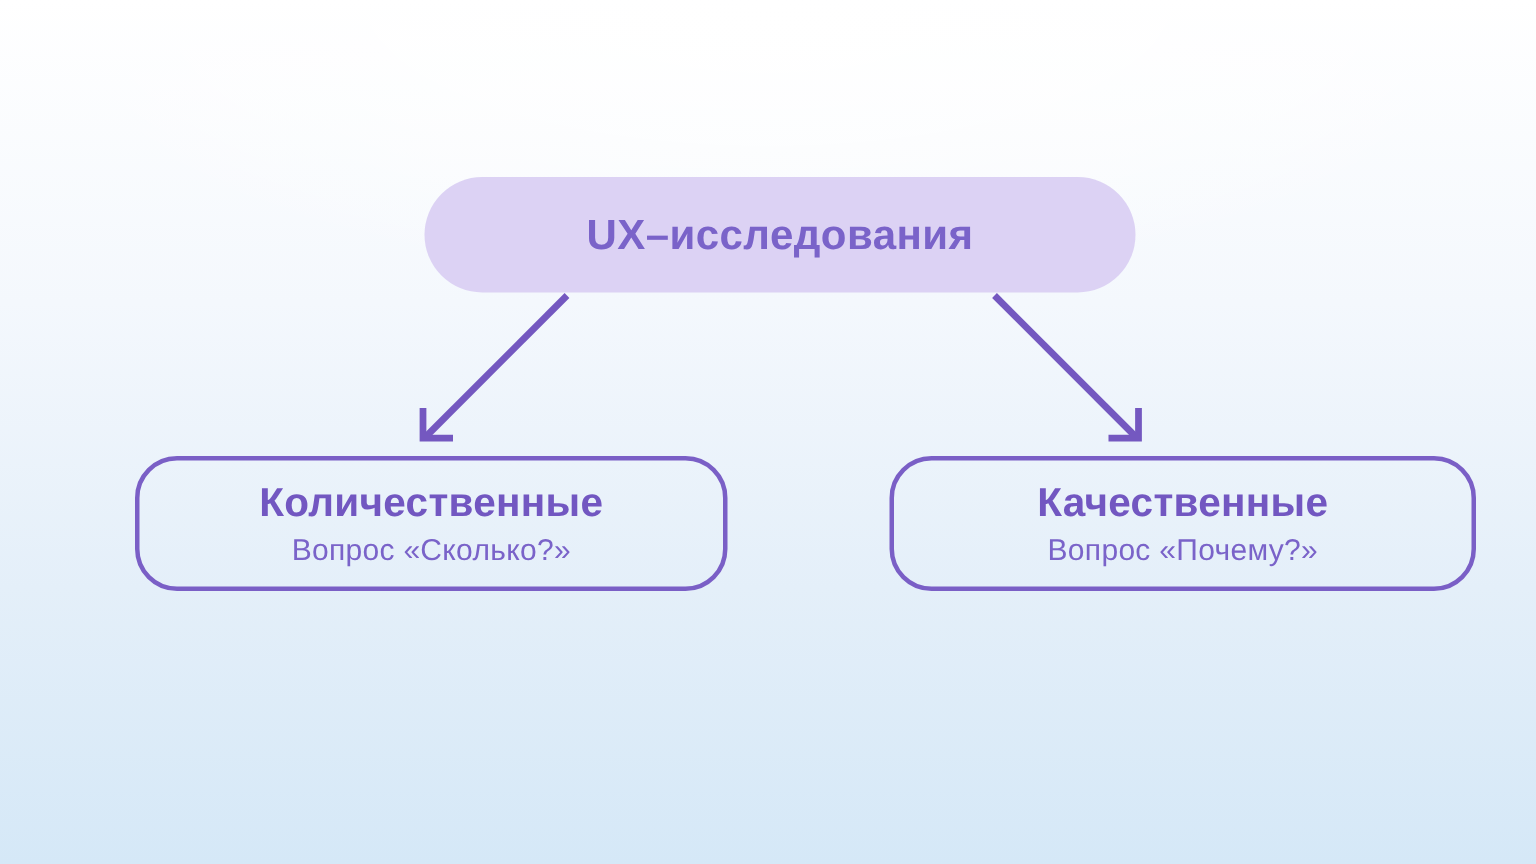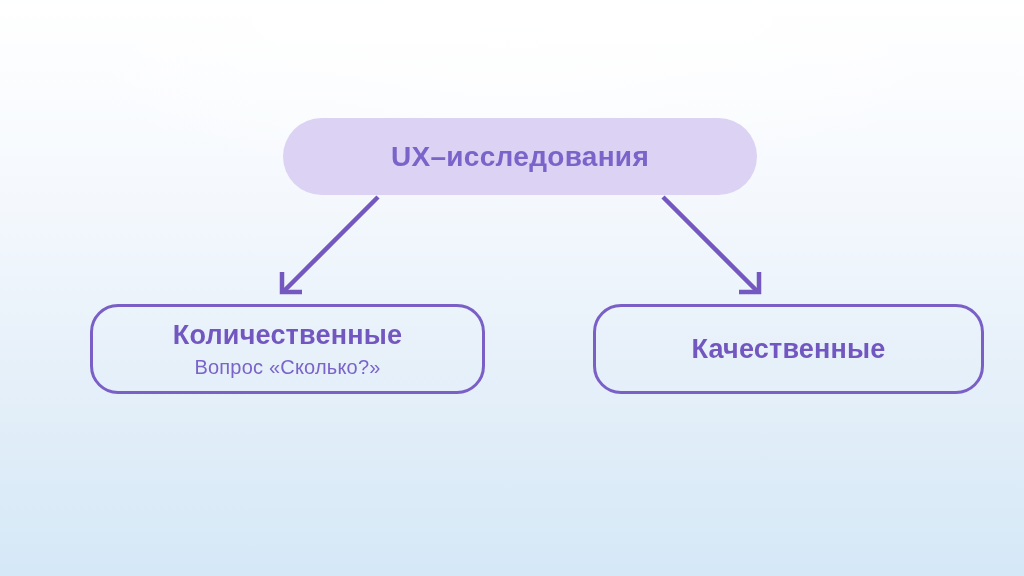--- a/index.html
+++ b/index.html
@@ -92,15 +92,16 @@
     <span class="root-label">UX–исследования</span>
   </div>
 
   <div class="child-box left">
     <span class="child-title">Количественные</span>
     <span class="child-sub">Вопрос «Сколько?»</span>
   </div>
 
   <div class="child-box right">
     <span class="child-title">Качественные</span>
+    <span class="child-sub">Вопрос «Почему?»</span>
   </div>
 
 </div>
 
 </body></html>

